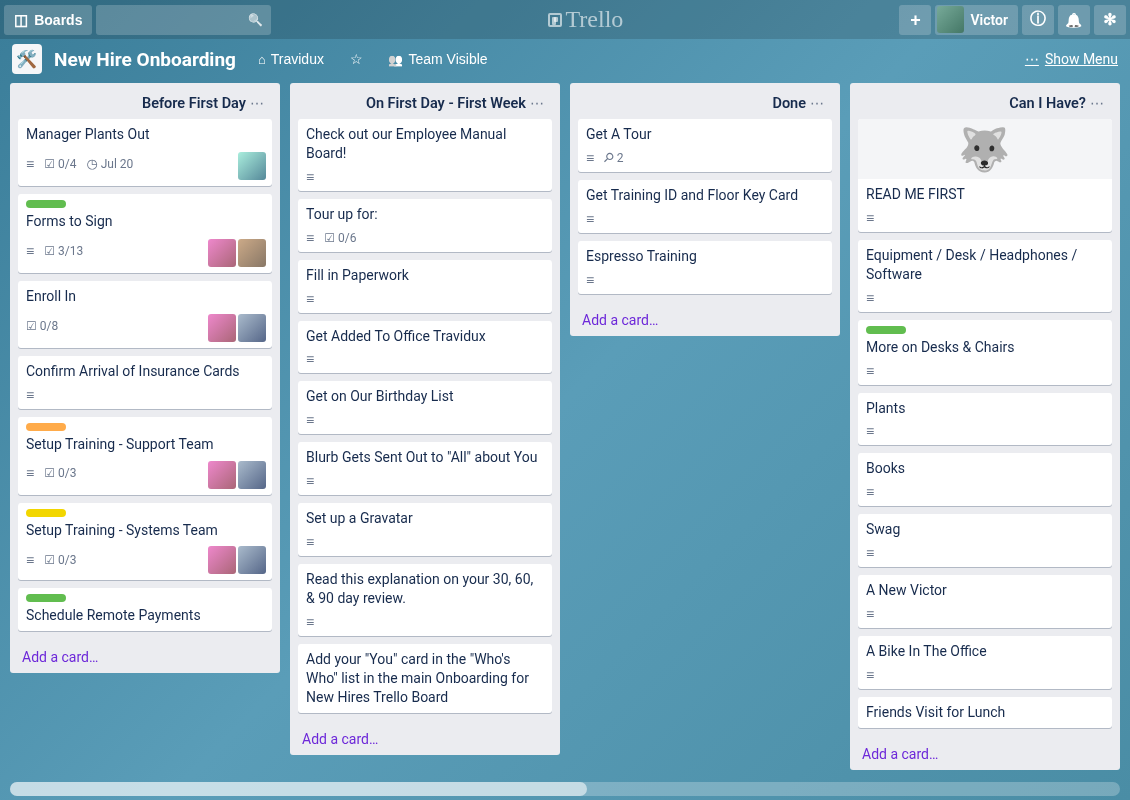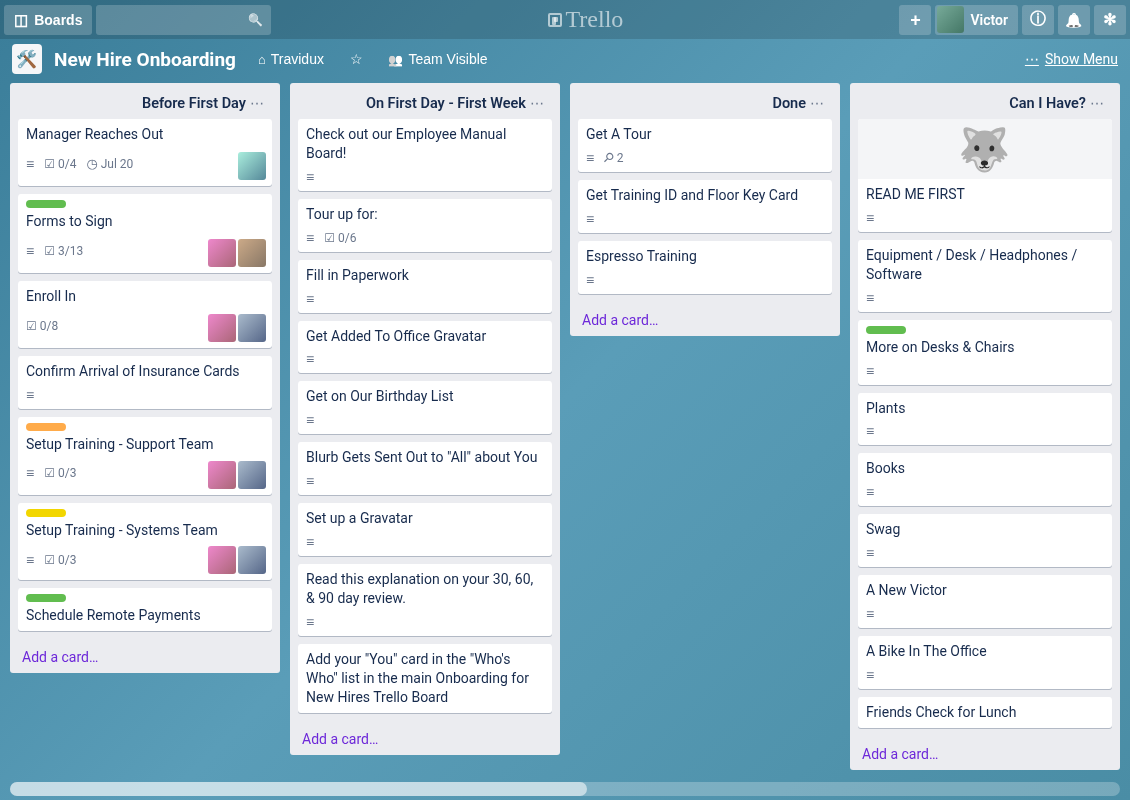--- a/index.html
+++ b/index.html
@@ -185,21 +185,21 @@
 </div>
 
 <div class="board-canvas" id="canvas">
   <div class="list">
       <div class="list-header">
         <div class="list-title">Before First Day</div>
         <div class="list-menu icon i-dots"></div>
       </div>
       <div class="cards-wrap">
         <div class="card" style="padding-bottom: 8px;">
-          <div class="card-title">Manager Reaches Out</div>
+          <div class="card-title">Manager Plants Out</div>
           <div class="badges" style="min-height: 28px;">
             <span class="badge">
               <span class="icon i-lines"></span>
             </span>
             <span class="badge">
               <span class="icon i-check"></span>
               <span>0/4</span>
             </span>
             <span class="badge">
               <span class="icon i-clock"></span>
@@ -317,21 +317,21 @@
         </div>
         <div class="card">
           <div class="card-title">Fill in Paperwork</div>
           <div class="badges">
             <span class="badge">
               <span class="icon i-lines"></span>
             </span>
           </div>
         </div>
         <div class="card">
-          <div class="card-title">Get Added To Office Gravatar</div>
+          <div class="card-title">Get Added To Office Travidux</div>
           <div class="badges">
             <span class="badge">
               <span class="icon i-lines"></span>
             </span>
           </div>
         </div>
         <div class="card">
           <div class="card-title">Get on Our Birthday List</div>
           <div class="badges">
             <span class="badge">
@@ -474,21 +474,21 @@
         </div>
         <div class="card">
           <div class="card-title">A Bike In The Office</div>
           <div class="badges">
             <span class="badge">
               <span class="icon i-lines"></span>
             </span>
           </div>
         </div>
         <div class="card">
-          <div class="card-title">Friends Check for Lunch</div>
+          <div class="card-title">Friends Visit for Lunch</div>
         </div>
       </div>
       <div class="add-card">Add a card…</div>
     </div>
     <div class="h-scroll">
       <div class="h-thumb"></div>
     </div>
 </div>
 
 </body></html>

